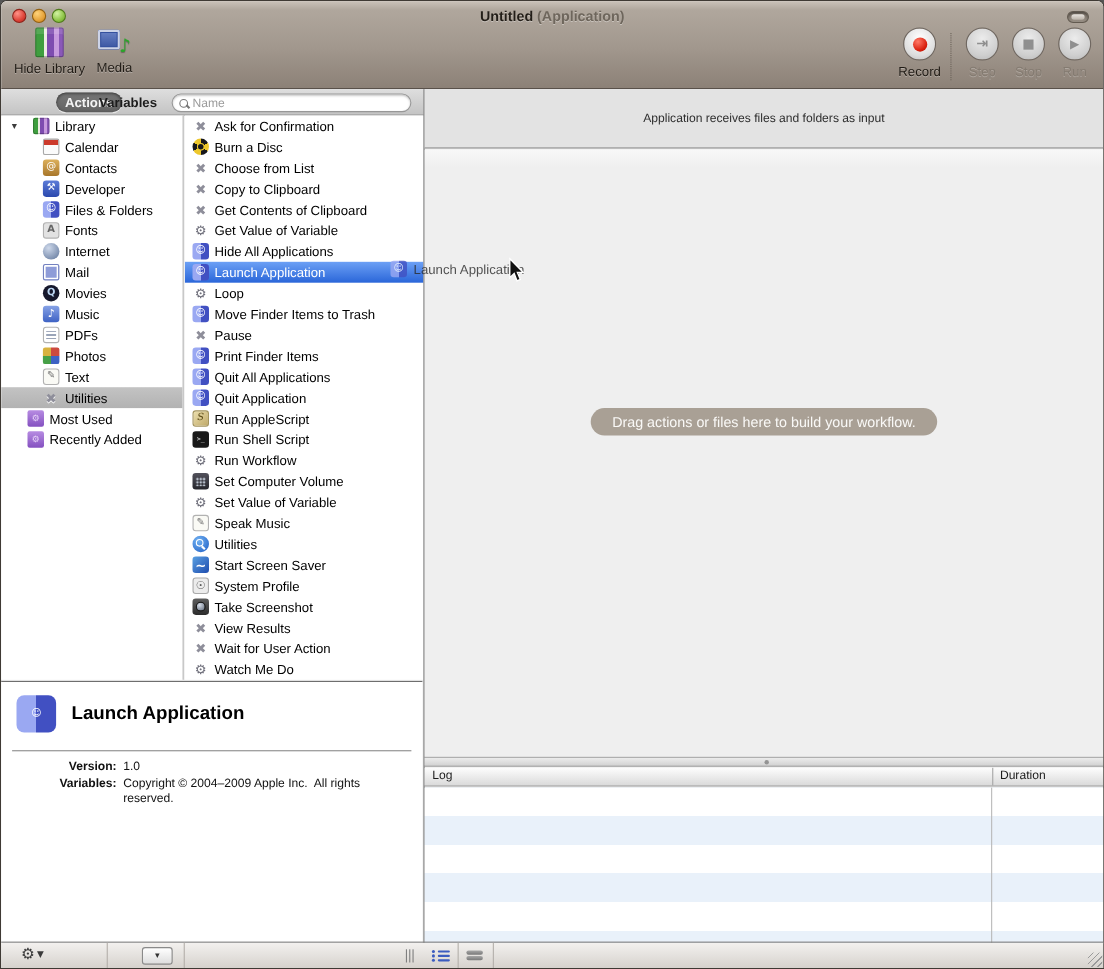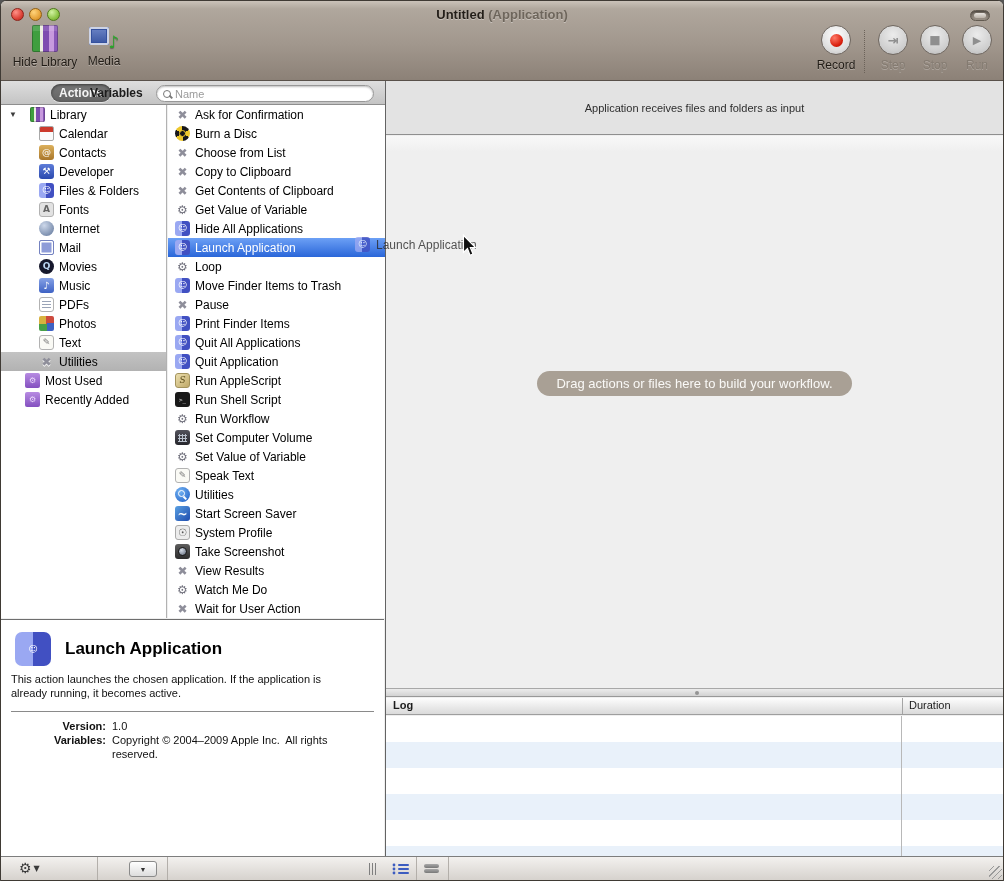--- a/index.html
+++ b/index.html
@@ -113,21 +113,21 @@
   .input-band{position:absolute;top:80px;left:385px;right:0;height:54px;background:#e3e3e3;border-bottom:1px solid #8f8f8f;
     display:flex;align-items:center;justify-content:center;font-size:11px;color:#2e2e2e;}
   .workflow{position:absolute;top:135px;left:385px;right:0;height:552px;background:linear-gradient(#f8f8f8,#efefef 16px,#efefef);}
   .drop-hint{position:absolute;top:235px;left:0;right:0;display:flex;justify-content:center;}
   .drop-hint span{background:#a9a095;color:#faf9f7;font-size:13px;padding:5px 19px;border-radius:14px;}
   .splitter{position:absolute;top:687px;left:385px;right:0;height:9px;background:linear-gradient(#ececec,#d2d2d2);
     border-top:1px solid #a8a8a8;border-bottom:1px solid #989898;}
   .splitter i{position:absolute;left:50%;top:2px;width:4px;height:4px;border-radius:50%;background:#949494;}
   .log-head{position:absolute;top:697px;left:385px;right:0;height:17px;display:flex;font-size:11px;color:#1c1c1c;
     background:linear-gradient(#fdfdfd,#dadada);border-bottom:1px solid #9e9e9e;}
-  .log-head .col-log{flex:1;padding:1px 0 0 7px;font-weight:bold;}
+  .log-head .col-log{flex:1;padding:1px 0 0 7px;}
   .log-head .col-dur{width:101px;border-left:1px solid #a5a5a5;padding:1px 16px 0 6px;flex:none;}
   .log-body{position:absolute;top:715px;left:385px;right:0;height:142px;
     background:repeating-linear-gradient(180deg,#fff 0 26px,#e9f1fa 26px 52px);}
   .log-body .col-line{position:absolute;right:101px;top:0;bottom:0;width:1px;background:#b8b8b8;}
   
   .status-bar{position:absolute;bottom:0;left:0;right:0;height:24px;background:linear-gradient(#f3f1ef,#d6d2cd);border-top:1px solid #7d7d7d;}
   .sb-gear{position:absolute;left:18px;top:3px;font-size:14px;color:#3a3a3a;font-family:"DejaVu Sans",sans-serif;}
   .sb-gear .dd{font-size:8px;color:#3a3a3a;vertical-align:2px;margin-left:2px;}
   .sb-sep{position:absolute;top:0;bottom:0;width:1px;background:#b3afaa;}
   .sb-flag{position:absolute;left:128px;top:4px;width:28px;height:16px;border:1px solid #8a8a8a;border-radius:3px;
@@ -362,21 +362,21 @@
       <div class="act-row">
     <span class="icn icn-volume"></span>
     <span class="lbl">Set Computer Volume</span>
   </div>
       <div class="act-row">
     <span class="icn icn-variable"></span>
     <span class="lbl">Set Value of Variable</span>
   </div>
       <div class="act-row">
     <span class="icn icn-speech"></span>
-    <span class="lbl">Speak Text</span>
+    <span class="lbl">Speak Music</span>
   </div>
       <div class="act-row">
     <span class="icn icn-spotlight"></span>
     <span class="lbl">Utilities</span>
   </div>
       <div class="act-row">
     <span class="icn icn-screensaver"></span>
     <span class="lbl">Start Screen Saver</span>
   </div>
       <div class="act-row">
@@ -385,35 +385,34 @@
   </div>
       <div class="act-row">
     <span class="icn icn-camera"></span>
     <span class="lbl">Take Screenshot</span>
   </div>
       <div class="act-row">
     <span class="icn icn-tools"></span>
     <span class="lbl">View Results</span>
   </div>
       <div class="act-row">
+    <span class="icn icn-tools"></span>
+    <span class="lbl">Wait for User Action</span>
+  </div>
+      <div class="act-row">
     <span class="icn icn-variable"></span>
     <span class="lbl">Watch Me Do</span>
-  </div>
-      <div class="act-row">
-    <span class="icn icn-tools"></span>
-    <span class="lbl">Wait for User Action</span>
   </div>
     </div>
 
   <div class="desc">
     <div class="desc-head">
       <span class="icn icn-finder desc-icon"></span>
       <span class="desc-title">Launch Application</span>
     </div>
-    <div class="desc-body">This action launches the chosen application. If the application is already running, it becomes active.</div>
     <hr>
     <div class="meta-row">
       <span class="meta-label">Version:</span>
       <span class="meta-value">1.0</span>
     </div>
     <div class="meta-row">
       <span class="meta-label">Variables:</span>
       <span class="meta-value">Copyright © 2004–2009 Apple Inc.  All rights reserved.</span>
     </div>
   </div>

